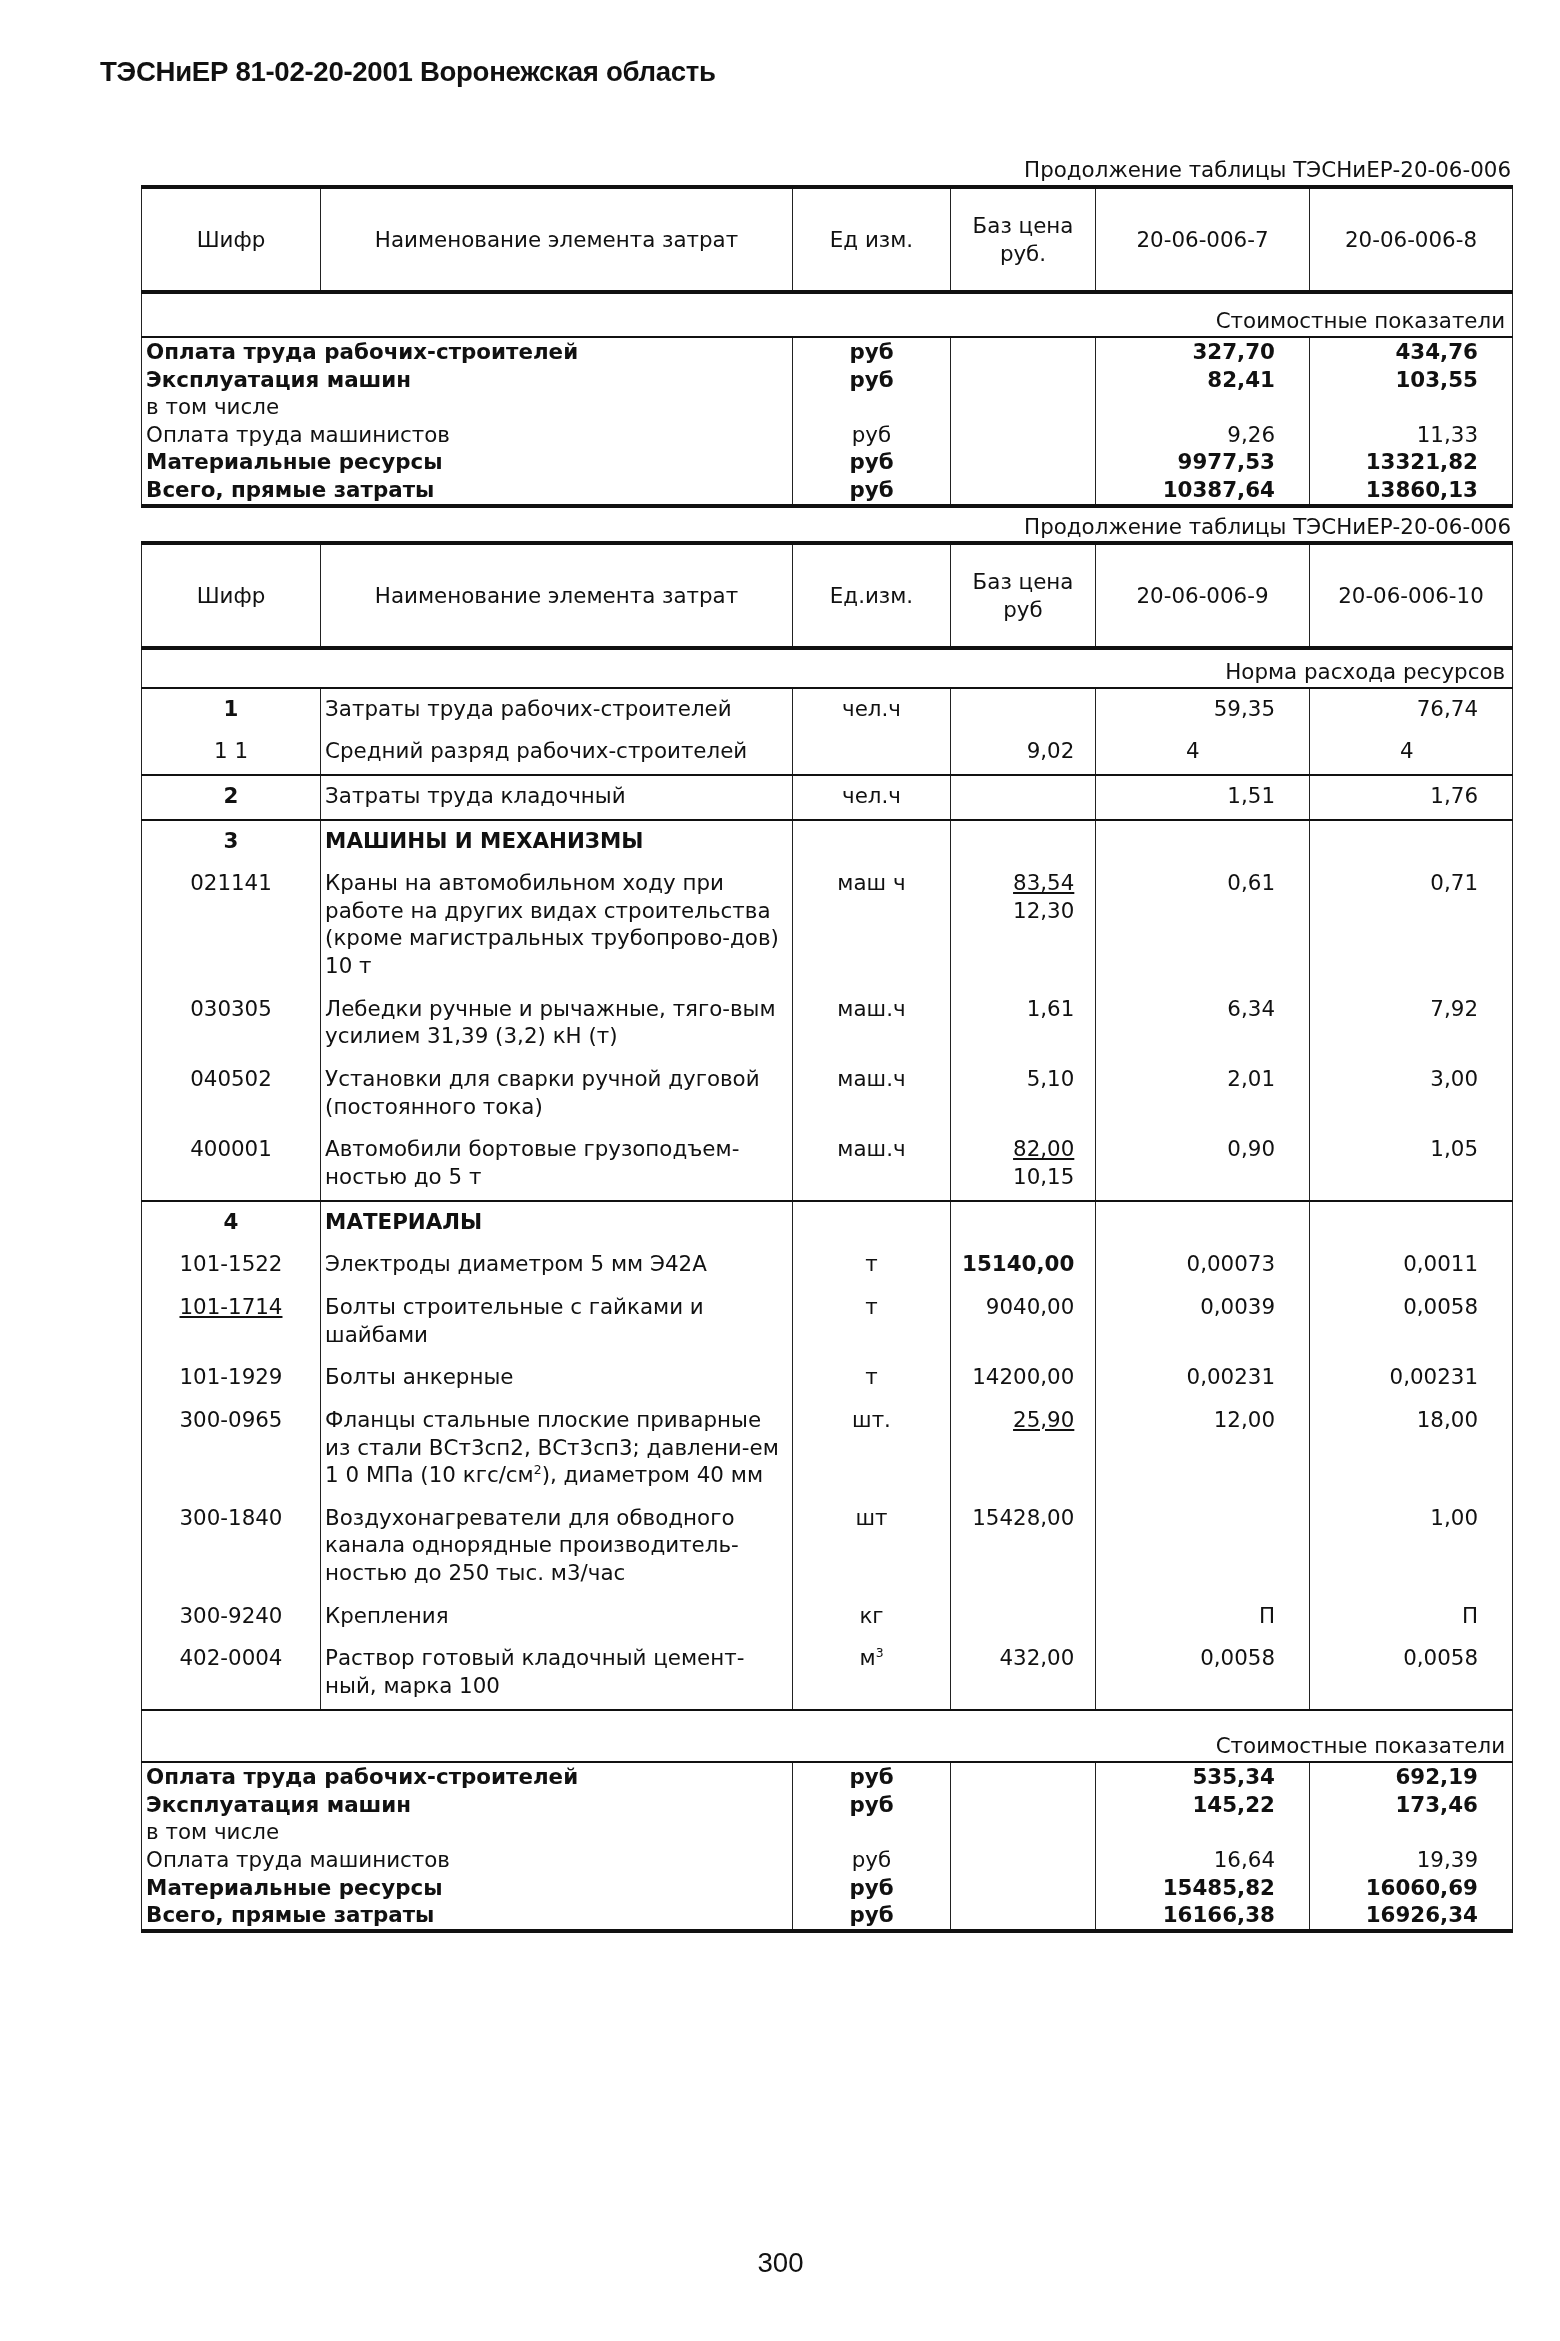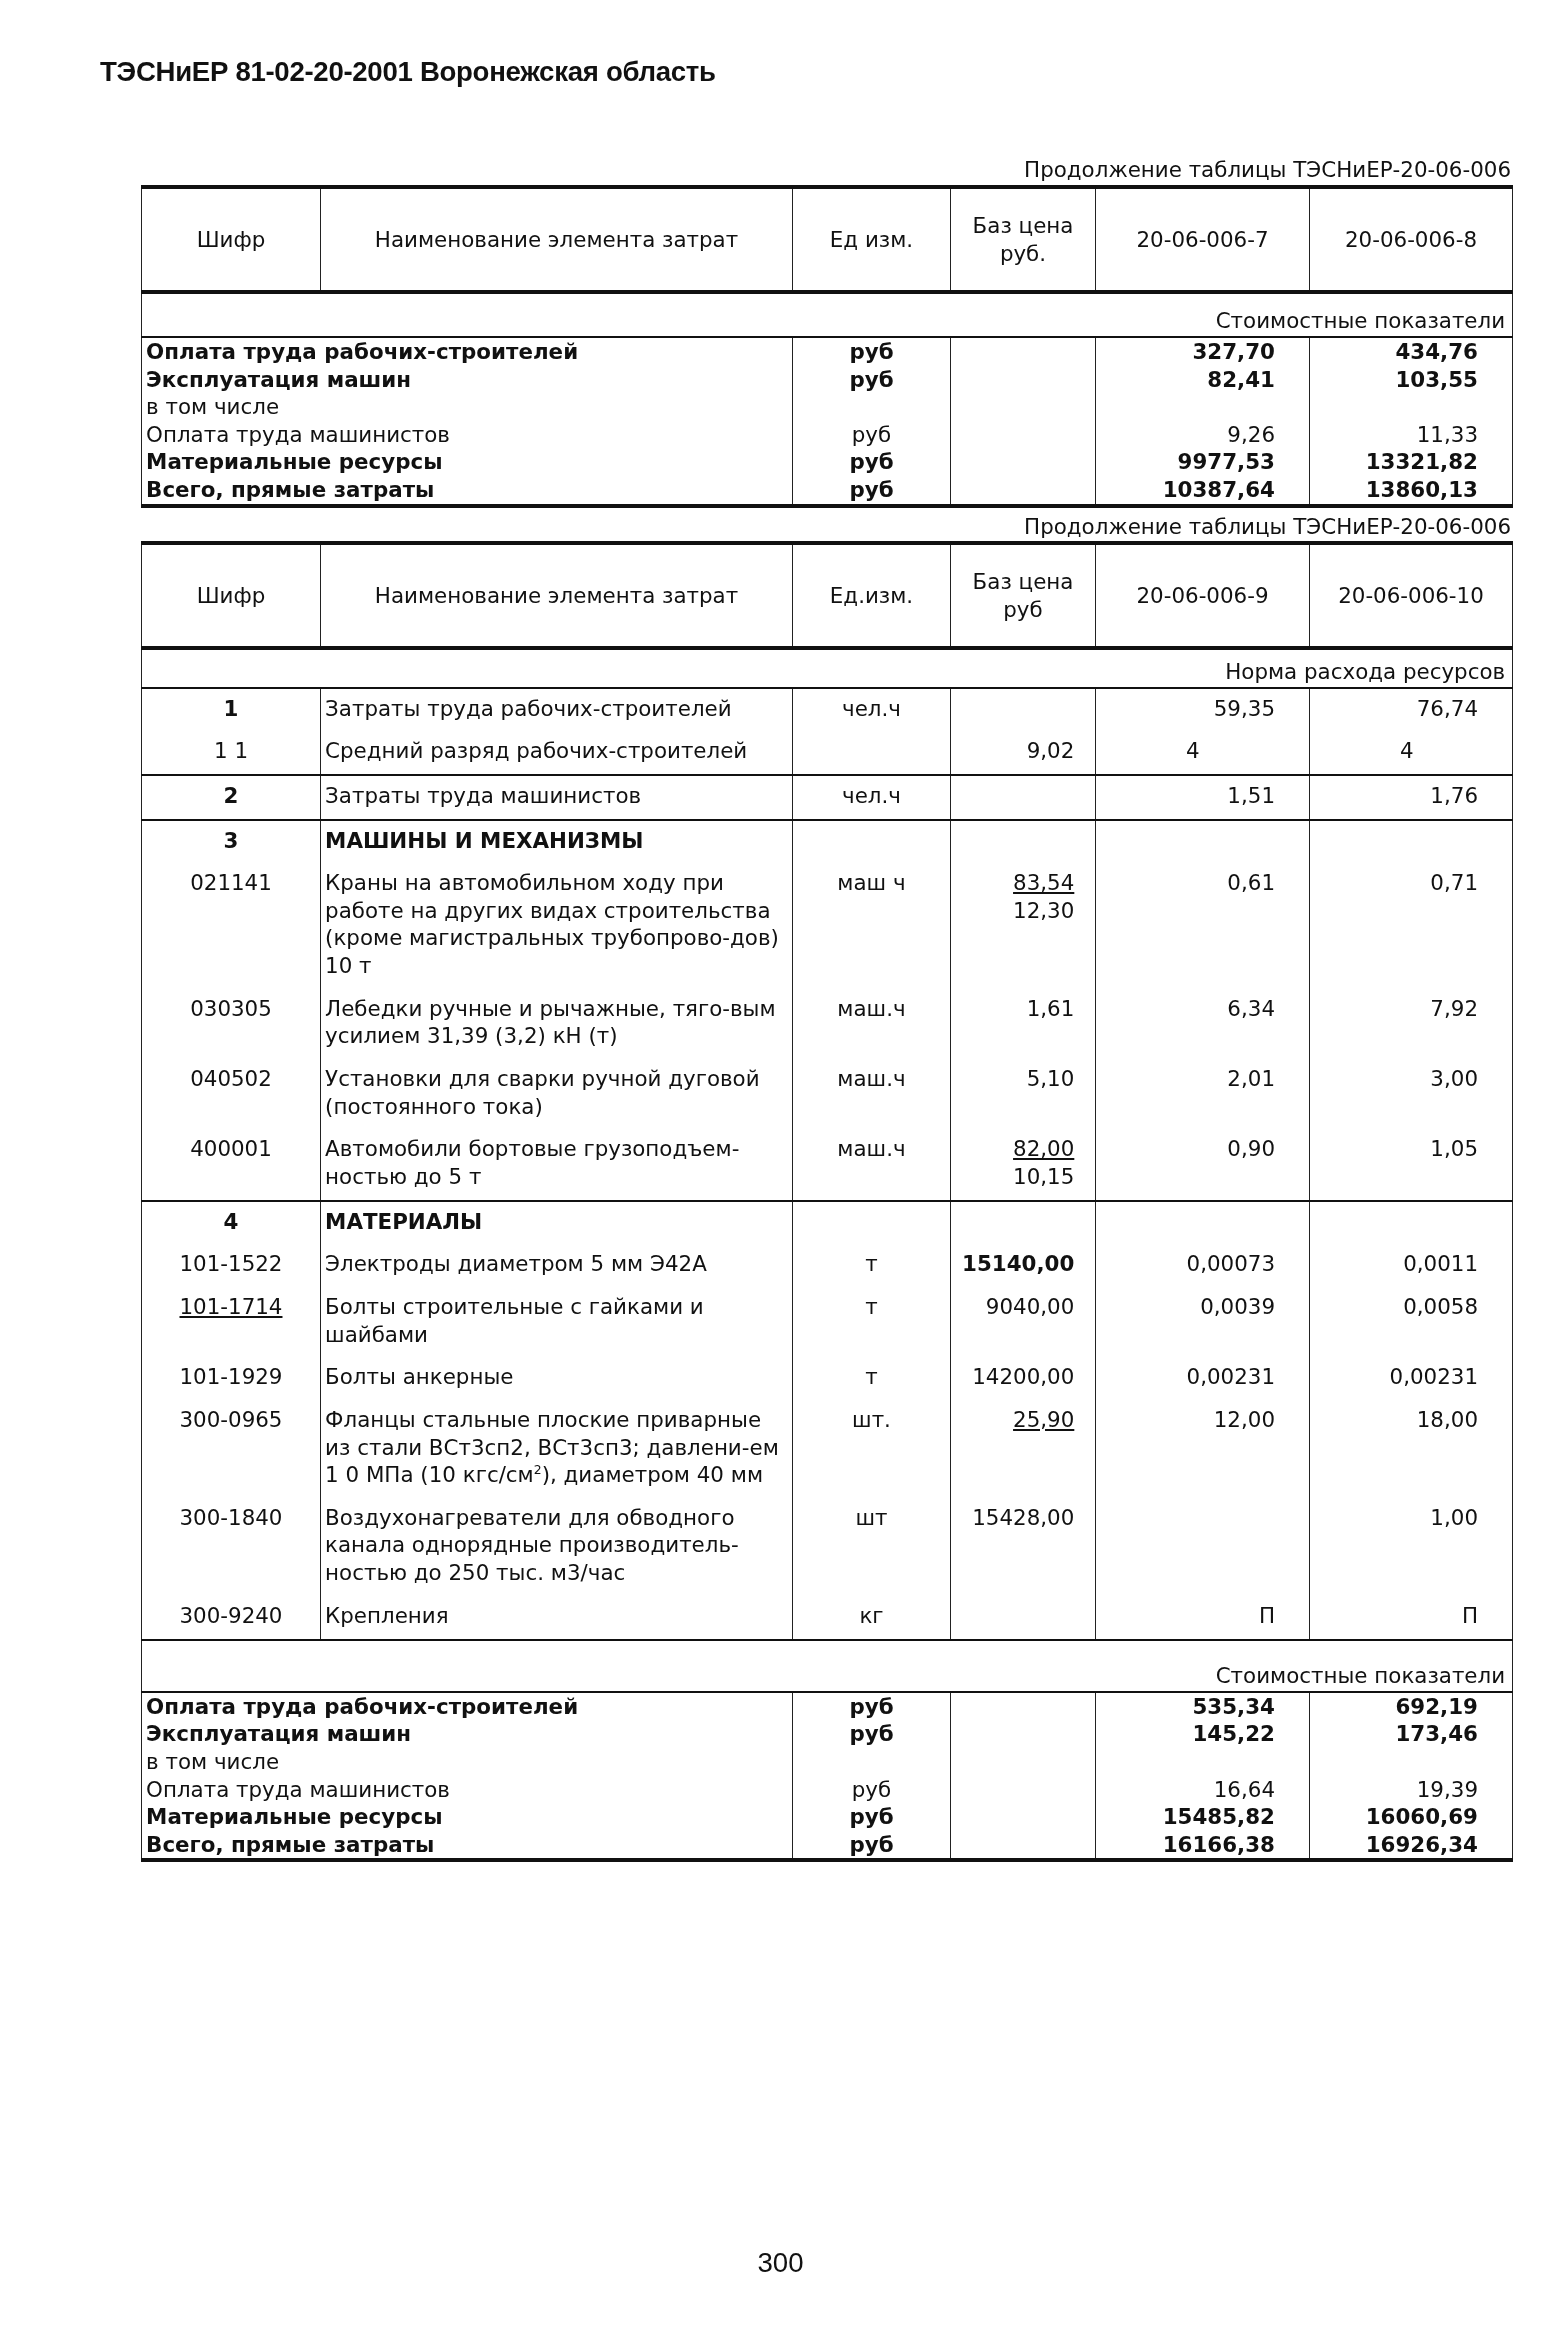--- a/index.html
+++ b/index.html
@@ -137,21 +137,21 @@
         <td class="name" style="padding-top:5.5px;padding-bottom:9.6px;">Средний разряд рабочих-строителей</td>
         <td class="c" style="padding-top:5.5px;"></td>
         <td class="r" style="padding-top:5.5px;padding-right:20.7px;">
           <div>9,02</div>
         </td>
         <td style="padding-top:5.5px;padding-left:90px;">4</td>
         <td style="padding-top:5.5px;padding-left:90px;">4</td>
       </tr>
       <tr class="sep">
         <td class="code b" style="padding-top:5.5px;padding-bottom:9.6px;">2</td>
-        <td class="name" style="padding-top:5.5px;padding-bottom:9.6px;">Затраты труда машинистов</td>
+        <td class="name" style="padding-top:5.5px;padding-bottom:9.6px;">Затраты труда кладочный</td>
         <td class="c" style="padding-top:5.5px;">чел.ч</td>
         <td class="r" style="padding-top:5.5px;padding-right:20.7px;"></td>
         <td class="r num-pad" style="padding-top:5.5px;">1,51</td>
         <td class="r num-pad" style="padding-top:5.5px;">1,76</td>
       </tr>
       <tr class="sep">
         <td class="code b" style="padding-top:5.5px;padding-bottom:9.6px;">3</td>
         <td class="name b" style="padding-top:5.5px;padding-bottom:9.6px;">МАШИНЫ И МЕХАНИЗМЫ</td>
         <td class="c" style="padding-top:5.5px;"></td>
         <td class="r" style="padding-top:5.5px;padding-right:20.7px;"></td>
@@ -259,20 +259,30 @@
         <td class="r num-pad" style="padding-top:5.5px;">1,00</td>
       </tr>
       <tr>
         <td class="code" style="padding-top:5.5px;padding-bottom:9.6px;">300-9240</td>
         <td class="name" style="padding-top:5.5px;padding-bottom:9.6px;">Крепления</td>
         <td class="c" style="padding-top:5.5px;">кг</td>
         <td class="r" style="padding-top:5.5px;padding-right:20.7px;"></td>
         <td class="r num-pad" style="padding-top:5.5px;">П</td>
         <td class="r num-pad" style="padding-top:5.5px;">П</td>
       </tr>
+      <tr>
+        <td class="code" style="padding-top:5.5px;padding-bottom:9.6px;">402-0004</td>
+        <td class="name" style="padding-top:5.5px;padding-bottom:9.6px;">Раствор готовый кладочный цемент-ный, марка 100</td>
+        <td class="c" style="padding-top:5.5px;"><span>м</span><sup>3</sup></td>
+        <td class="r" style="padding-top:5.5px;padding-right:20.7px;">
+          <div>432,00</div>
+        </td>
+        <td class="r num-pad" style="padding-top:5.5px;">0,0058</td>
+        <td class="r num-pad" style="padding-top:5.5px;">0,0058</td>
+      </tr>
     </tbody>
   <tbody>
       <tr class="section" style="height:52px;">
     <td colspan="6" style="border-top:2.8px solid #111;border-bottom:2.1px solid #111;">Стоимостные показатели</td>
   </tr>
   </tbody>
     <tbody id="t2totals">
       <tr>
         <td class="name b" style="padding-left:16.5px;" colspan="2">Оплата труда рабочих-строителей</td>
         <td class="c b">руб</td>

